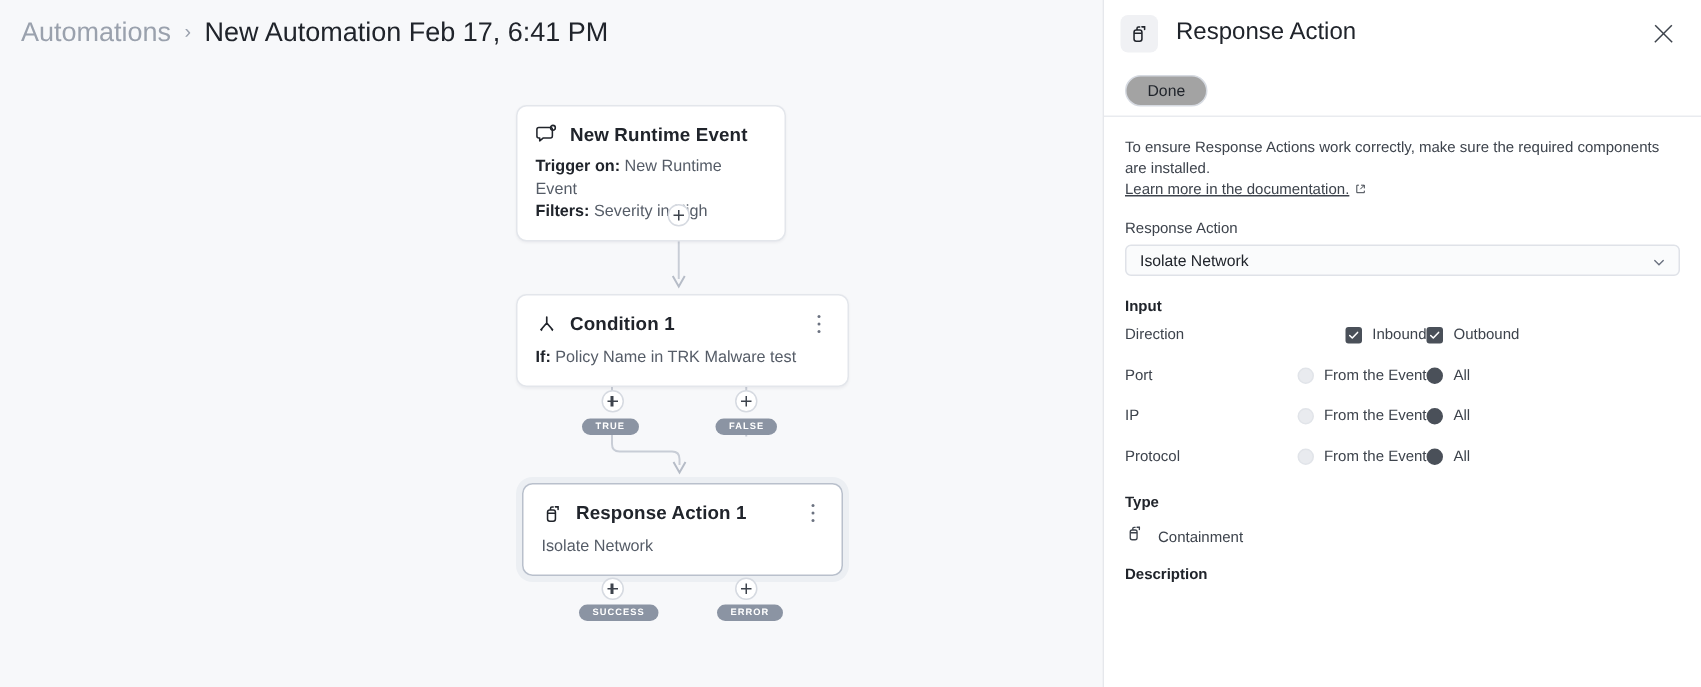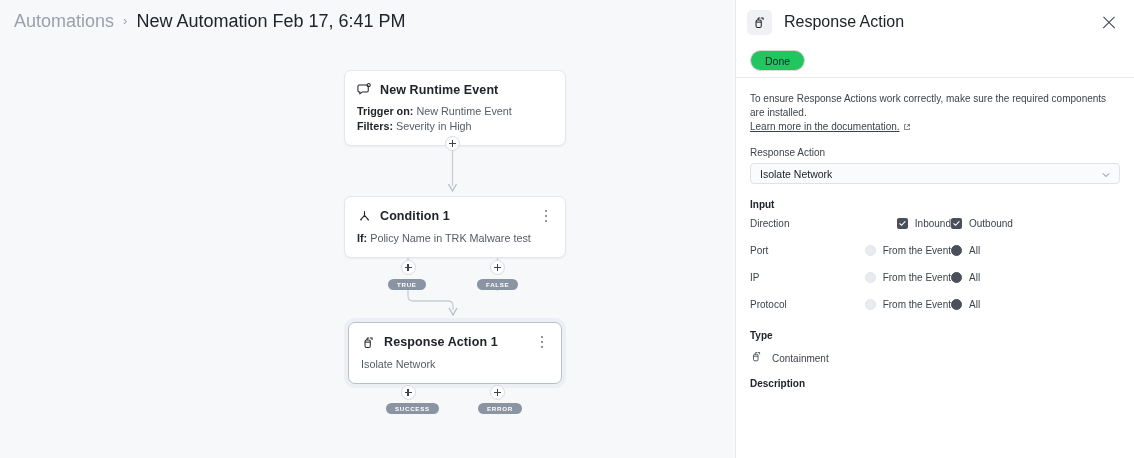--- a/index.html
+++ b/index.html
@@ -109,21 +109,21 @@
   }
   .close-x:before { transform: rotate(45deg); }
   .close-x:after  { transform: rotate(-45deg); }
 
   #panel-toolbar {
     height: 34px; padding: 0 14px; display: flex; align-items: center;
     border-bottom: 1px solid #e9ebef;
   }
   #done-btn {
     height: 21px; padding: 0 14px; border-radius: 11px;
-    background: #22c55e; border: 1px solid #d6dae1;
+    background: #a3a3a3; border: 1px solid #d6dae1;
     font-size: 10.5px; color: #20242b; cursor: pointer;
     font-family: "Liberation Sans", sans-serif;
     display: flex; align-items: center;
   }
 
   #panel-body { padding: 14px 14px 0 14px; }
   .notice { font-size: 10px; color: #3d434c; line-height: 14px; }
   .doc-link {
     color: #3d434c; text-decoration: underline; cursor: pointer;
   }
@@ -192,21 +192,21 @@
 
       <line x1="497.5" y1="288" x2="497.5" y2="291" stroke="#c8cdd6" stroke-width="1.3"></line>
 
       <line x1="452.5" y1="136" x2="452.5" y2="136" stroke="#c8cdd6" stroke-width="1.3"></line>
       <line x1="408" y1="258" x2="408" y2="262" stroke="#c8cdd6" stroke-width="1.3"></line>
       <line x1="497.5" y1="258" x2="497.5" y2="262" stroke="#c8cdd6" stroke-width="1.3"></line>
       <line x1="408" y1="383" x2="408" y2="387" stroke="#c8cdd6" stroke-width="1.3"></line>
       <line x1="497.5" y1="383" x2="497.5" y2="387" stroke="#c8cdd6" stroke-width="1.3"></line>
     </svg>
 
-    <div class="node" style="left:344px;top:70px;width:222px;">
+    <div class="node" style="left:344px;top:70px;width:180px;">
       <div class="node-head">
         <span class="nicon">
           <svg viewBox="0 0 16 16" width="15" height="15">
             <path d="M2.4,3.2 h8.2 a1.4,1.4 0 0 1 1.4,1.4 v4.6 a1.4,1.4 0 0 1 -1.4,1.4 h-5 l-2.6,2.1 v-2.1 h-0.6 a1.4,1.4 0 0 1 -1.4,-1.4 v-4.6 a1.4,1.4 0 0 1 1.4,-1.4 z" fill="none" stroke="#20242b" stroke-width="1.1" stroke-linejoin="round"></path>
             <circle cx="12.4" cy="3.4" r="1.7" fill="none" stroke="#20242b" stroke-width="1.1"></circle>
           </svg>
         </span>
         <span class="node-title">New Runtime Event</span>
       </div>
       <div class="node-body">

